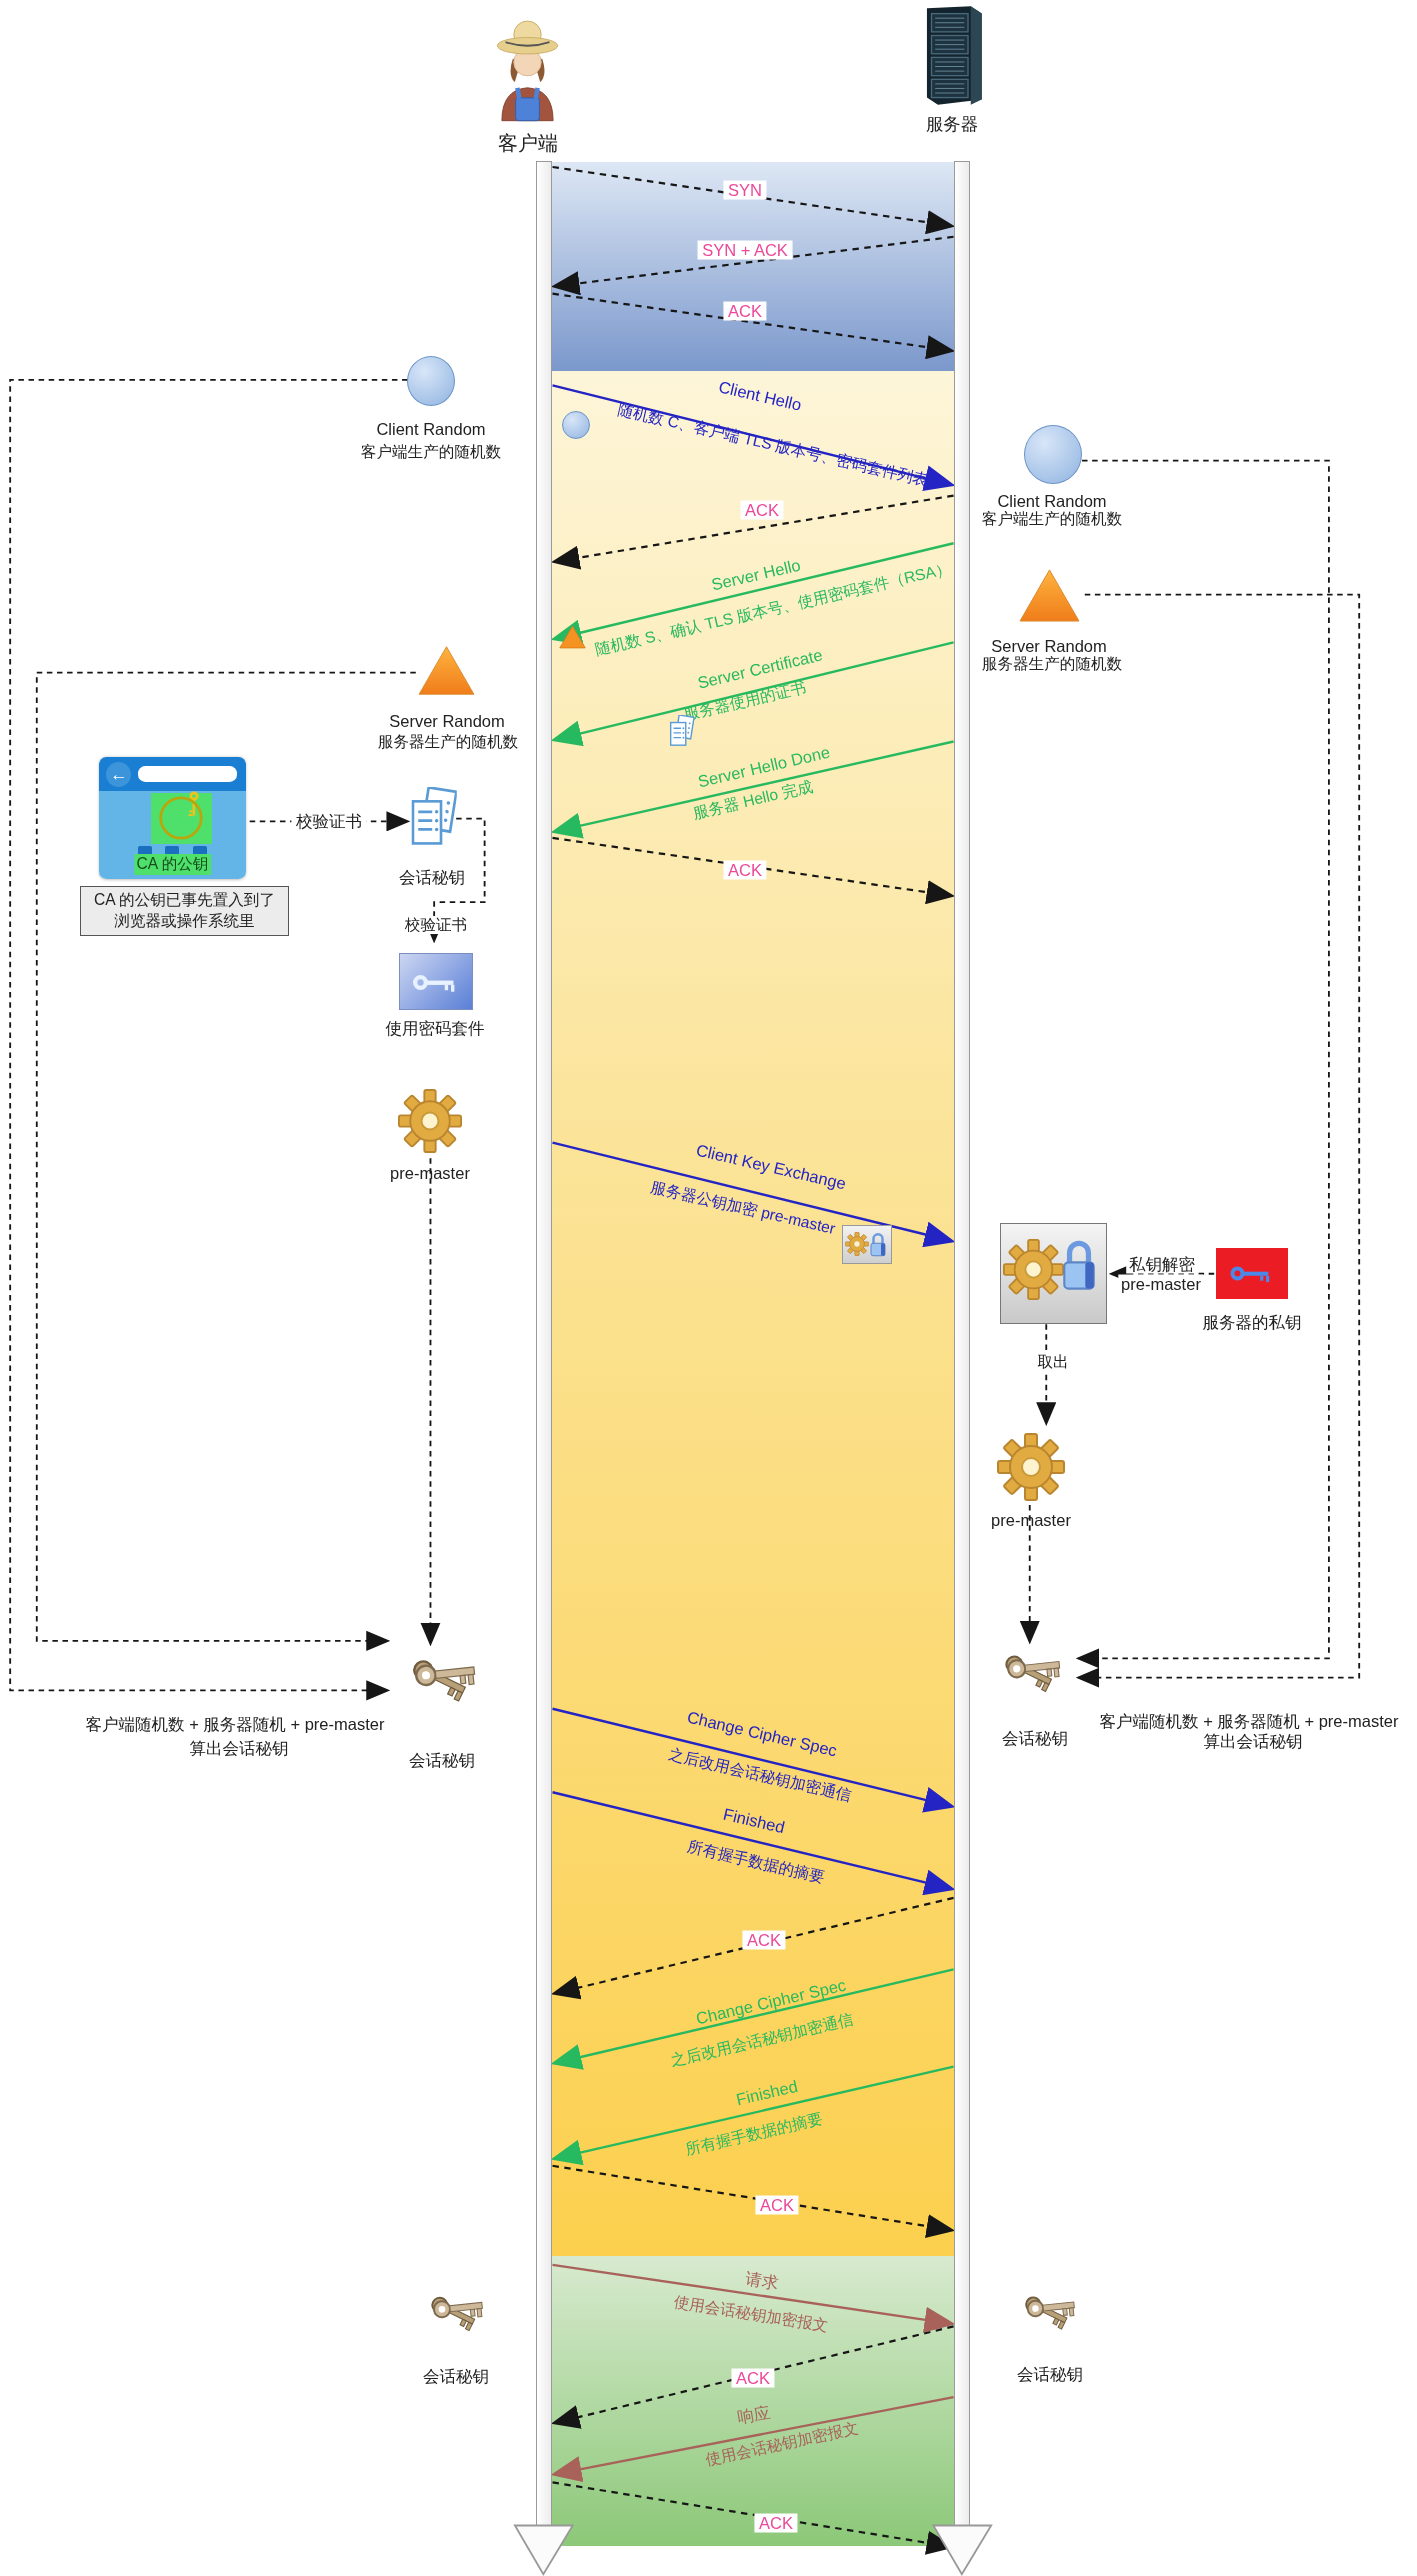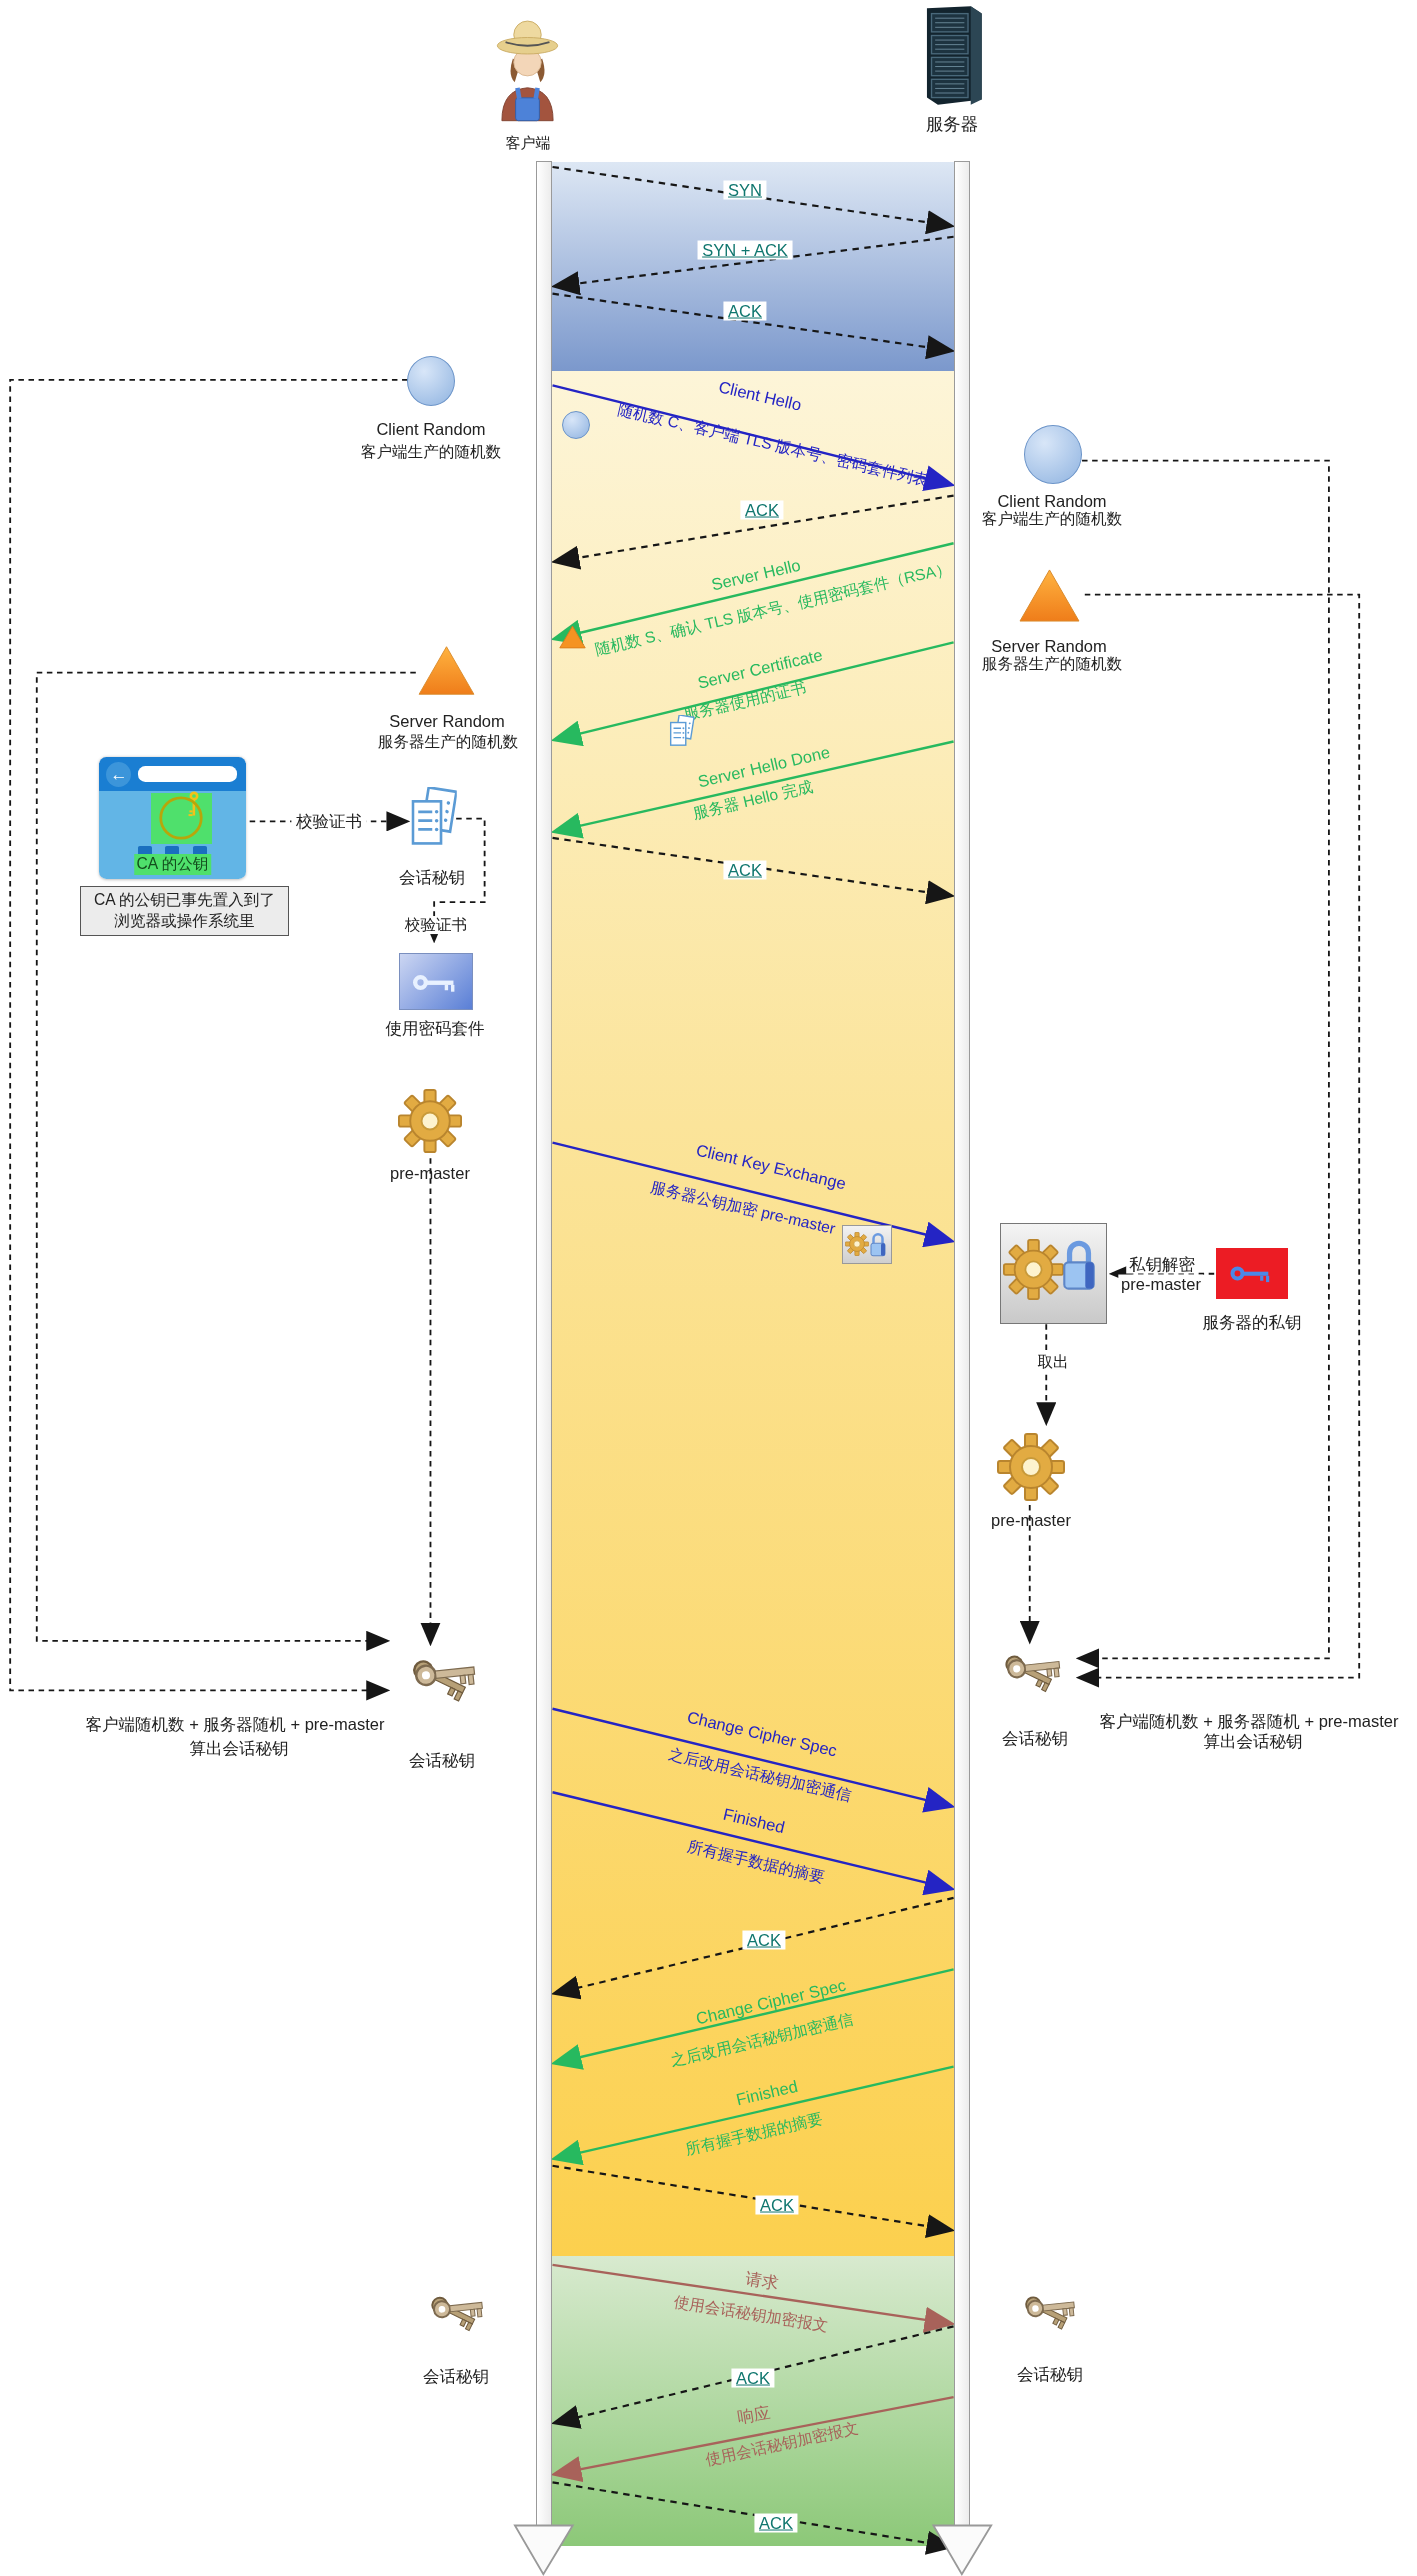--- a/index.html
+++ b/index.html
@@ -8,21 +8,21 @@
   .band{position:absolute;left:544px;width:418px;}
   .bar{position:absolute;width:13.8px;background:linear-gradient(90deg,#ffffff,#ececec);
        border:0.9px solid #9a9a9a;top:161px;height:2366px;}
   .lbl{position:absolute;transform:translate(-50%,-50%);white-space:nowrap;
        font-size:16.5px;color:#222;line-height:1.15;}
   .f17{font-size:15.6px;}
   .tag{background:#ffffff;padding:0 4.6px;}
   .c-blue{color:#2424c4;}
   .c-green{color:#27b95f;}
   .c-brown{color:#a8625a;}
-  .c-dark{color:#0f766e;text-decoration:underline;}
+  .c-dark{color:#ec4899;}
   svg.overlay{position:absolute;left:0;top:0;z-index:2;}
   .band{z-index:1;}
   .bar{z-index:3;}
   .lbl,.icon{z-index:4;}
   .icon{position:absolute;}
   .note-box{position:absolute;border:1.8px solid #555;background:#ececec;
             text-align:center;font-size:15.6px;color:#222;padding:2.8px 5.5px;z-index:4;}
   .browser{position:absolute;left:99px;top:757px;width:147px;height:122px;border-radius:7.3px;
            overflow:hidden;box-shadow:0 0.9px 2.8px rgba(0,0,0,.25);z-index:4;}
   .browser .tbar{height:34px;background:#1a7ed2;position:relative;}
@@ -170,21 +170,21 @@
     <rect x="31" y="95" width="26" height="25" rx="3" fill="#4d82d8" stroke="#2f5da8"></rect>
     <line x1="35" y1="96" x2="33" y2="84" stroke="#4d82d8" stroke-width="5"></line>
     <line x1="53" y1="96" x2="55" y2="84" stroke="#4d82d8" stroke-width="5"></line>
     <path d="M28,52 q-6,18 2,26 l6,-20 z" fill="#8b5a33"></path>
     <path d="M60,52 q6,18 -2,26 l-6,-20 z" fill="#8b5a33"></path>
     <circle cx="44" cy="56" r="15" fill="#f3d6b8" stroke="#d9b690"></circle>
     <circle cx="44" cy="26" r="15" fill="#eed9a0" stroke="#c9ab62"></circle>
     <ellipse cx="44" cy="38" rx="33" ry="9" fill="#e6cf8d" stroke="#c9ab62"></ellipse>
     <path d="M20,34 q24,8 48,0" fill="none" stroke="#555" stroke-width="2"></path>
   </svg>
-  <div class="lbl" style="left:528px;top:143px;font-size:15px;">客户端</div>
+  <div class="lbl" style="left:528px;top:143px;font-size:20px;">客户端</div>
 
   <svg class="icon" style="left:916px;top:3.7px" width="73" height="105" viewBox="0 0 80 114">
     <polygon points="12,4 60,2 72,10 72,104 24,110 12,102" fill="#13242e"></polygon>
     <polygon points="60,2 72,10 72,104 60,110 Z" fill="#2c4654"></polygon>
     <g fill="#1d3340" stroke="#49687a" stroke-width="1.5">
       <rect x="17" y="10" width="40" height="20"></rect>
       <rect x="17" y="34" width="40" height="20"></rect>
       <rect x="17" y="58" width="40" height="20"></rect>
       <rect x="17" y="82" width="40" height="20"></rect>
     </g>

